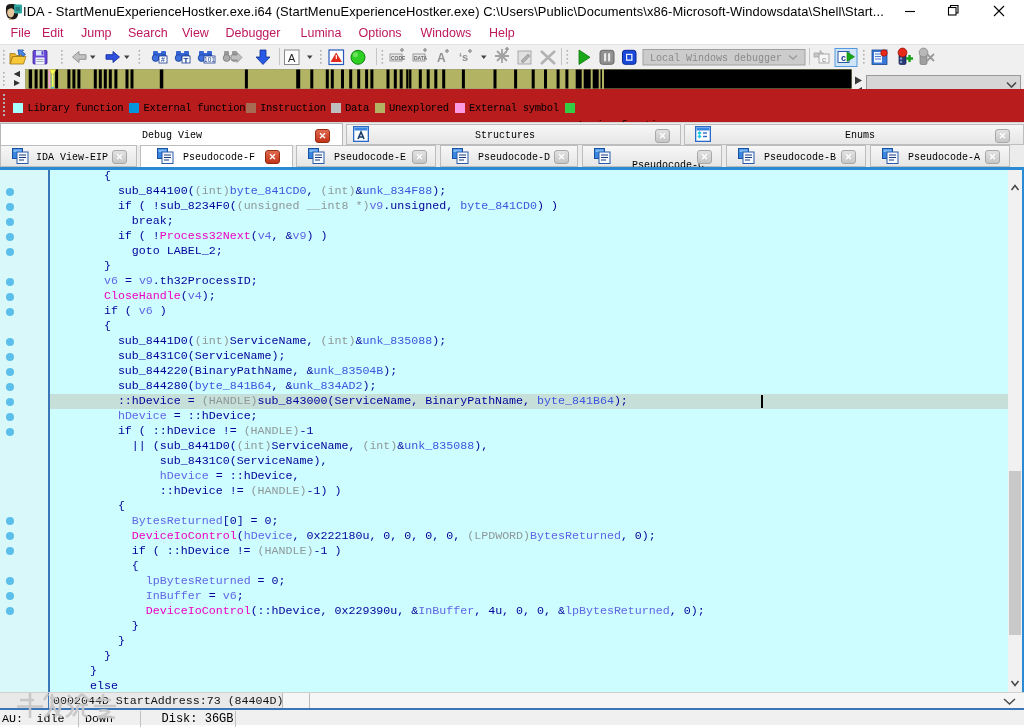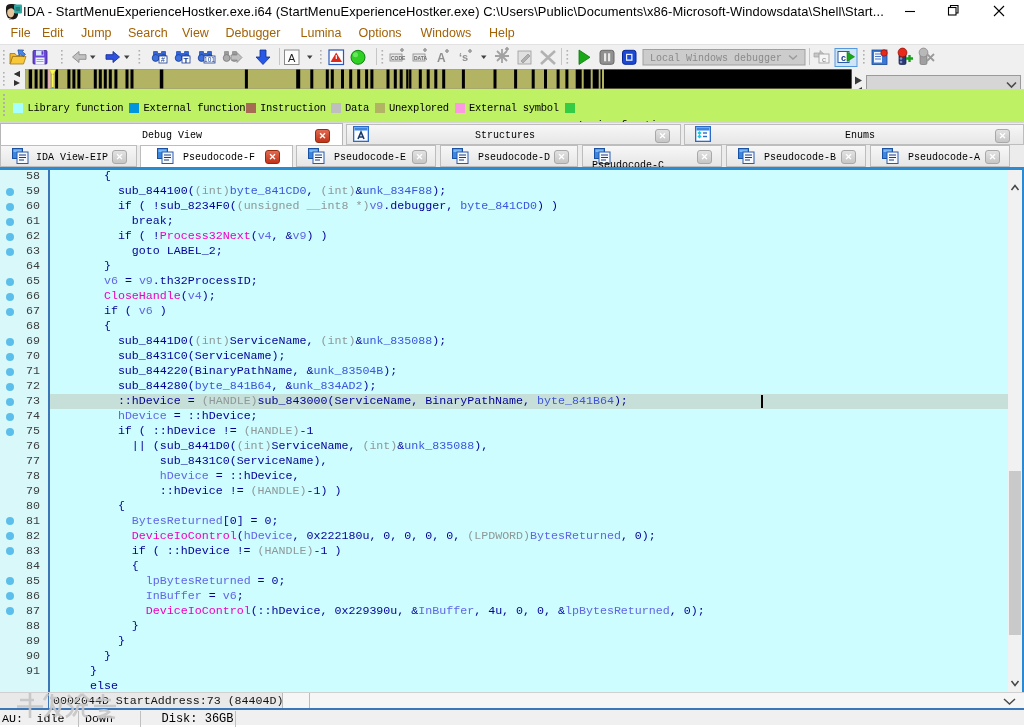--- a/index.html
+++ b/index.html
@@ -35,21 +35,21 @@
 <div class="abs" style="left:23px;top:4px;font-size:12.9px;letter-spacing:0.1px;color:#000;white-space:nowrap;">IDA - StartMenuExperienceHostker.exe.i64 (StartMenuExperienceHostker.exe) C:\Users\Public\Documents\x86-Microsoft-Windowsdata\Shell\Start...</div>
 <div class="abs" id="capbtns" style="left:890px;top:0;width:134px;height:22px;">
 <svg width="134" height="22" fill="none" stroke="#000" stroke-width="1.1">
 <line x1="15" y1="11.5" x2="25" y2="11.5"></line>
 <rect x="58.5" y="7.5" width="7.5" height="7.5"></rect>
       <path d="M60.5 7.5 v-2 h7.5 v7.5 h-2"></path>
 <path d="M104 6 L114 16 M114 6 L104 16"></path>
 </svg></div>
 
 <div class="abs" style="left:0;top:22px;width:1024px;height:22px;background:#ffffff;"></div>
-<div class="abs" id="menubar" style="left:0;top:26px;font-size:12.5px;color:#a16207;width:1024px;height:18px;">
+<div class="abs" id="menubar" style="left:0;top:26px;font-size:12.5px;color:#be185d;width:1024px;height:18px;">
 <span class="abs" style="left:10.5px;">File</span>
 <span class="abs" style="left:42px;">Edit</span>
 <span class="abs" style="left:81px;">Jump</span>
 <span class="abs" style="left:128px;">Search</span>
 <span class="abs" style="left:182px;">View</span>
 <span class="abs" style="left:225.5px;">Debugger</span>
 <span class="abs" style="left:300.5px;">Lumina</span>
 <span class="abs" style="left:358.5px;">Options</span>
 <span class="abs" style="left:420.5px;">Windows</span>
 <span class="abs" style="left:489px;">Help</span>
@@ -270,21 +270,21 @@
 <path d="M49.3 2.5 L56 2.5 L52.6 9 Z" fill="#f8f850" stroke="#b0b030" stroke-width="0.5"></path>
 <rect x="51.8" y="8" width="1.8" height="12" fill="#f8f850"></rect>
 </svg>
 <svg class="abs" style="left:845px;top:8px;" width="179" height="21">
 <path d="M10 1.5 L17 5.5 L10 9.5 Z" fill="#3a3a3a"></path>
 <path d="M17 12 L10 16 L17 20 Z" fill="#3a3a3a"></path>
 <rect x="21.5" y="0.5" width="154" height="18.5" fill="#d6d6d6" stroke="#9a9a9a" stroke-width="1"></rect>
 <path d="M162 7.5 L166.5 12 L171 7.5" fill="none" stroke="#4a4a4a" stroke-width="1.6"></path>
 </svg></div>
 
-<div class="abs" id="legend" style="left:0;top:89px;width:1024px;height:33px;background:#bef264;font-family:'Liberation Mono',monospace;font-size:10.5px;letter-spacing:-0.32px;color:#000;">
+<div class="abs" id="legend" style="left:0;top:89px;width:1024px;height:33px;background:#b91c1c;font-family:'Liberation Mono',monospace;font-size:10.5px;letter-spacing:-0.32px;color:#000;">
 <div class="abs" style="left:3px;top:5px;width:2px;height:22px;background:repeating-linear-gradient(#b0b0b0 0 2px,transparent 2px 4px);"></div>
 <div class="abs" style="left:13px;top:14px;width:10px;height:10px;background:#a8ffff;"></div>
     <div class="abs" style="left:27.5px;top:13px;">Library function</div>
 <div class="abs" style="left:129px;top:14px;width:10px;height:10px;background:#0095dd;"></div>
     <div class="abs" style="left:143.5px;top:13px;">External function</div>
 <div class="abs" style="left:246px;top:14px;width:10px;height:10px;background:#a76a52;"></div>
     <div class="abs" style="left:260px;top:13px;">Instruction</div>
 <div class="abs" style="left:331px;top:14px;width:10px;height:10px;background:#bfbfbf;"></div>
     <div class="abs" style="left:345px;top:13px;">Data</div>
 <div class="abs" style="left:375px;top:14px;width:10px;height:10px;background:#b2b464;"></div>
@@ -331,21 +331,21 @@
       <use href="#psico"></use>
     </svg><div class="abs tlbl" style="left:183px;">Pseudocode-F</div><div class="abs xr" style="left:265px;top:4.5px;">✕</div>
   <div class="tab2" style="left:296px;width:140px;"></div><svg class="abs ticon" style="left:308px;" width="17" height="16">
       <use href="#psico"></use>
     </svg><div class="abs tlbl" style="left:334px;">Pseudocode-E</div><div class="abs xg" style="left:412px;top:4.5px;">✕</div>
   <div class="tab2" style="left:440px;width:138px;"></div><svg class="abs ticon" style="left:452px;" width="17" height="16">
       <use href="#psico"></use>
     </svg><div class="abs tlbl" style="left:478px;">Pseudocode-D</div><div class="abs xg" style="left:554px;top:4.5px;">✕</div>
   <div class="tab2" style="left:582px;width:140px;"></div><svg class="abs ticon" style="left:594px;" width="17" height="16">
       <use href="#psico"></use>
-    </svg><div class="abs tlbl" style="left:592px;margin-top:8px;">Pseudocode-C</div><div class="abs xg" style="left:697px;top:4.5px;">✕</div>
+    </svg><div class="abs tlbl" style="left:632px;margin-top:8px;">Pseudocode-C</div><div class="abs xg" style="left:697px;top:4.5px;">✕</div>
   <div class="tab2" style="left:726px;width:140px;"></div><svg class="abs ticon" style="left:738px;" width="17" height="16">
       <use href="#psico"></use>
     </svg><div class="abs tlbl" style="left:764px;">Pseudocode-B</div><div class="abs xg" style="left:841px;top:4.5px;">✕</div>
   <div class="tab2" style="left:870px;width:140px;"></div><svg class="abs ticon" style="left:882px;" width="17" height="16">
       <use href="#psico"></use>
     </svg><div class="abs tlbl" style="left:908px;">Pseudocode-A</div><div class="abs xg" style="left:985px;top:4.5px;">✕</div>
   <svg width="0" height="0">
       <defs>
         <g id="psico">
           <rect x="0.5" y="0.5" width="10" height="10" fill="#3a87e0" stroke="#1a50a0" stroke-width="1"></rect>
@@ -383,57 +383,23 @@
   <div class="dot" style="left:6.4px;top:228.0px;"></div>
   <div class="dot" style="left:6.4px;top:243.0px;"></div>
   <div class="dot" style="left:6.4px;top:258.0px;"></div>
   <div class="dot" style="left:6.4px;top:347.8px;"></div>
   <div class="dot" style="left:6.4px;top:362.8px;"></div>
   <div class="dot" style="left:6.4px;top:377.8px;"></div>
   <div class="dot" style="left:6.4px;top:407.8px;"></div>
   <div class="dot" style="left:6.4px;top:422.7px;"></div>
   <div class="dot" style="left:6.4px;top:437.7px;"></div>
   </div>
-  <pre class="abs" id="linenums" style="left:0;top:-0.2px;width:40px;text-align:right;font-size:11.65px;line-height:14.98px;color:#3c3c3c;">58
-59
-60
-61
-62
-63
-64
-65
-66
-67
-68
-69
-70
-71
-72
-73
-74
-75
-76
-77
-78
-79
-80
-81
-82
-83
-84
-85
-86
-87
-88
-89
-90
-91</pre>
   <pre class="abs" id="code" style="left:62px;top:-0.2px;font-size:11.65px;line-height:14.98px;"><span class="n">      {</span>
 <span class="n">        sub_844100(</span><span class="g">(int)</span><span class="d">byte_841CD0</span><span class="n">, </span><span class="g">(int)</span><span class="n">&amp;</span><span class="d">unk_834F88</span><span class="n">);</span>
-<span class="n">        if ( !sub_8234F0(</span><span class="g">(unsigned __int8 *)</span><span class="b">v9</span><span class="n">.debugger, </span><span class="d">byte_841CD0</span><span class="n">) )</span>
+<span class="n">        if ( !sub_8234F0(</span><span class="g">(unsigned __int8 *)</span><span class="b">v9</span><span class="n">.unsigned, </span><span class="d">byte_841CD0</span><span class="n">) )</span>
 <span class="n">          break;</span>
 <span class="n">        if ( !</span><span class="m">Process32Next</span><span class="n">(</span><span class="b">v4</span><span class="n">, &amp;</span><span class="b">v9</span><span class="n">) )</span>
 <span class="n">          goto LABEL_2;</span>
 <span class="n">      }</span>
 <span class="n">      </span><span class="b">v6</span><span class="n"> = </span><span class="b">v9</span><span class="n">.th32ProcessID;</span>
 <span class="n">      </span><span class="m">CloseHandle</span><span class="n">(</span><span class="b">v4</span><span class="n">);</span>
 <span class="n">      if ( </span><span class="b">v6</span><span class="n"> )</span>
 <span class="n">      {</span>
 <span class="n">        sub_8441D0(</span><span class="g">(int)</span><span class="n">ServiceName, </span><span class="g">(int)</span><span class="n">&amp;</span><span class="d">unk_835088</span><span class="n">);</span>
 <span class="n">        sub_8431C0(ServiceName);</span>

